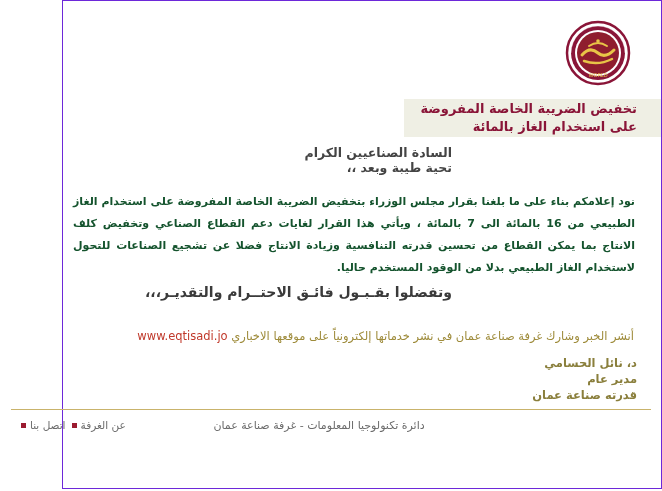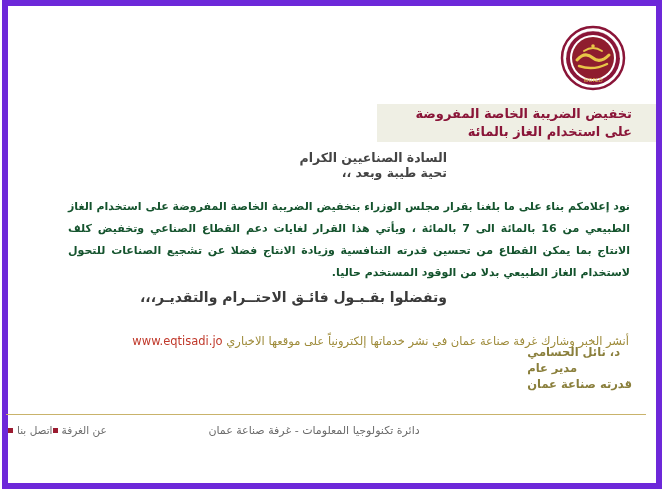--- a/index.html
+++ b/index.html
@@ -8,23 +8,23 @@
   }
   body {
     width: 662px;
     height: 491px;
     background: #ffffff;
     font-family: "DejaVu Sans", "Liberation Sans", sans-serif;
     overflow: hidden;
   }
   .page {
     position: relative;
-    width: 660px;
+    width: 600px;
     height: 489px;
-    border: 6px solid #6d28d9;
+    border: 1px solid #6d28d9;
     background: #ffffff;
     box-sizing: border-box;
   }
 
   
   .logo-area {
     position: absolute;
     top: 12px;
     left: 0;
     width: 100%;
@@ -125,23 +125,23 @@
     color: #c0392b;
     text-decoration: none;
     direction: ltr;
     unicode-bidi: embed;
     display: inline-block;
   }
 
   
   .signature {
     position: absolute;
-    top: 338px;
-    right: 24px;
-    text-align: left;
+    top: 354px;
+    right: 24px;
+    text-align: right;
     direction: rtl;
     color: #8a7f3c;
     font-size: 11.5px;
     line-height: 16px;
     font-weight: bold;
   }
 
   
   .footer-rule {
     position: absolute;
@@ -164,24 +164,24 @@
     top: 5px;
     right: 12px;
     width: 660px;
     text-align: center;
     font-size: 11px;
     color: #6b6b6b;
   }
   .footer-links {
     position: absolute;
     top: 5px;
-    left: 12px;
+    left: 20px;
     display: flex;
     flex-direction: row;
-    gap: 0;
+    gap: 6px;
     align-items: center;
     direction: ltr;
   }
   .footer-link {
     font-size: 10.5px;
     color: #6b6b6b;
     text-decoration: none;
     white-space: nowrap;
     display: flex;
     flex-direction: row-reverse;

